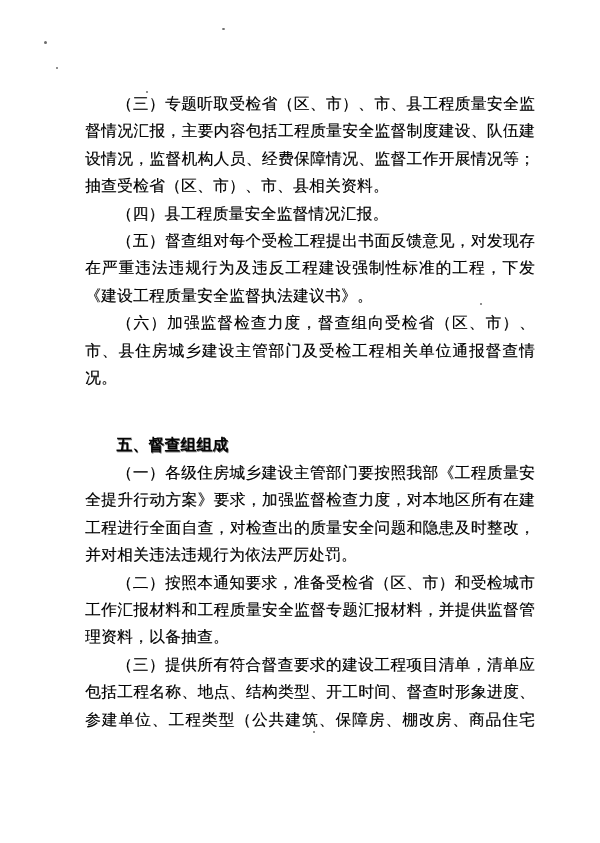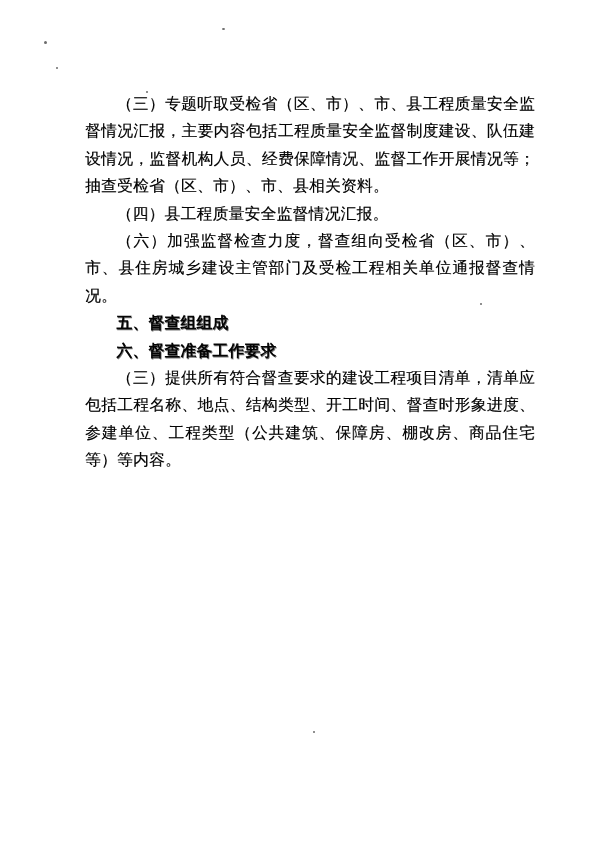--- a/index.html
+++ b/index.html
@@ -30,20 +30,21 @@
     font-size: 15.8px;
     line-height: 27.4px;
     letter-spacing: 0.2px;
     color: #141414;
     text-align: justify;
     text-shadow: 0.4px 0.4px 0 rgba(20,20,20,0.45);
   }
   .content p.heading {
     font-weight: bold;
     text-shadow: 0.6px 0.5px 0 rgba(10,10,10,0.55);
+    margin-top: 40px;
   }
   .page-number {
     position: absolute;
     left: 455px;
     top: 746px;
     font-size: 15px;
     letter-spacing: 2px;
     color: #1c1c1c;
     filter: contrast(1.1) blur(0.2px);
   }
@@ -54,23 +55,25 @@
     opacity: 0.75;
   }
 </style>
 </head>
 <body>
 
 <div class="page">
   <div class="content">
     <p>（三）专题听取受检省（区、市）、市、县工程质量安全监督情况汇报，主要内容包括工程质量安全监督制度建设、队伍建设情况，监督机构人员、经费保障情况、监督工作开展情况等；抽查受检省（区、市）、市、县相关资料。</p>
     <p>（四）县工程质量安全监督情况汇报。</p>
+    <p>（五）督查组对每个受检工程提出书面反馈意见，对发现存在严重违法违规行为及违反工程建设强制性标准的工程，下发《建设工程质量安全监督执法建议书》。</p>
     <p>（六）加强监督检查力度，督查组向受检省（区、市）、市、县住房城乡建设主管部门及受检工程相关单位通报督查情况。</p>
     <p class="heading">五、督查组组成</p>
-    <p class="heading">六、督查准备工作要求</p>
+    <p>（一）各级住房城乡建设主管部门要按照我部《工程质量安全提升行动方案》要求，加强监督检查力度，对本地区所有在建工程进行全面自查，对检查出的质量安全问题和隐患及时整改，并对相关违法违规行为依法严厉处罚。</p>
+    <p>（二）按照本通知要求，准备受检省（区、市）和受检城市工作汇报材料和工程质量安全监督专题汇报材料，并提供监督管理资料，以备抽查。</p>
     <p>（三）提供所有符合督查要求的建设工程项目清单，清单应包括工程名称、地点、结构类型、开工时间、督查时形象进度、参建单位、工程类型（公共建筑、保障房、棚改房、商品住宅等）等内容。</p>
   </div>
   <div class="page-number">— 3 —</div>
 <div class="speck" style="left: 222px; top: 28px; width: 3px; height: 2px;"></div>
     <div class="speck" style="left: 44px; top: 41px; width: 3px; height: 3px;"></div>
     <div class="speck" style="left: 56px; top: 67px; width: 2px; height: 2px;"></div>
     <div class="speck" style="left: 146px; top: 91px; width: 2px; height: 2px;"></div>
     <div class="speck" style="left: 512px; top: 262px; width: 2px; height: 2px;"></div>
     <div class="speck" style="left: 480px; top: 303px; width: 2px; height: 2px;"></div>
     <div class="speck" style="left: 313px; top: 731px; width: 2px; height: 2px;"></div>

